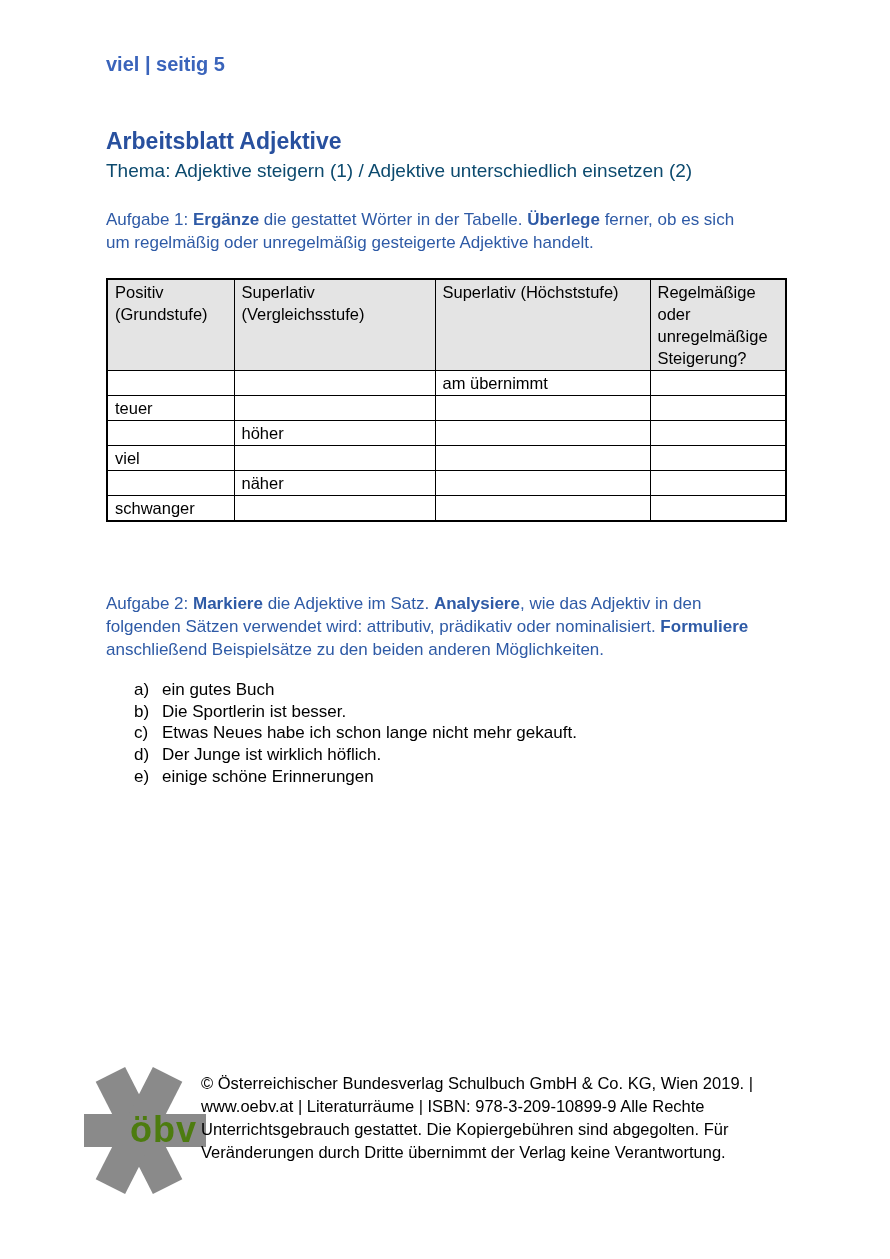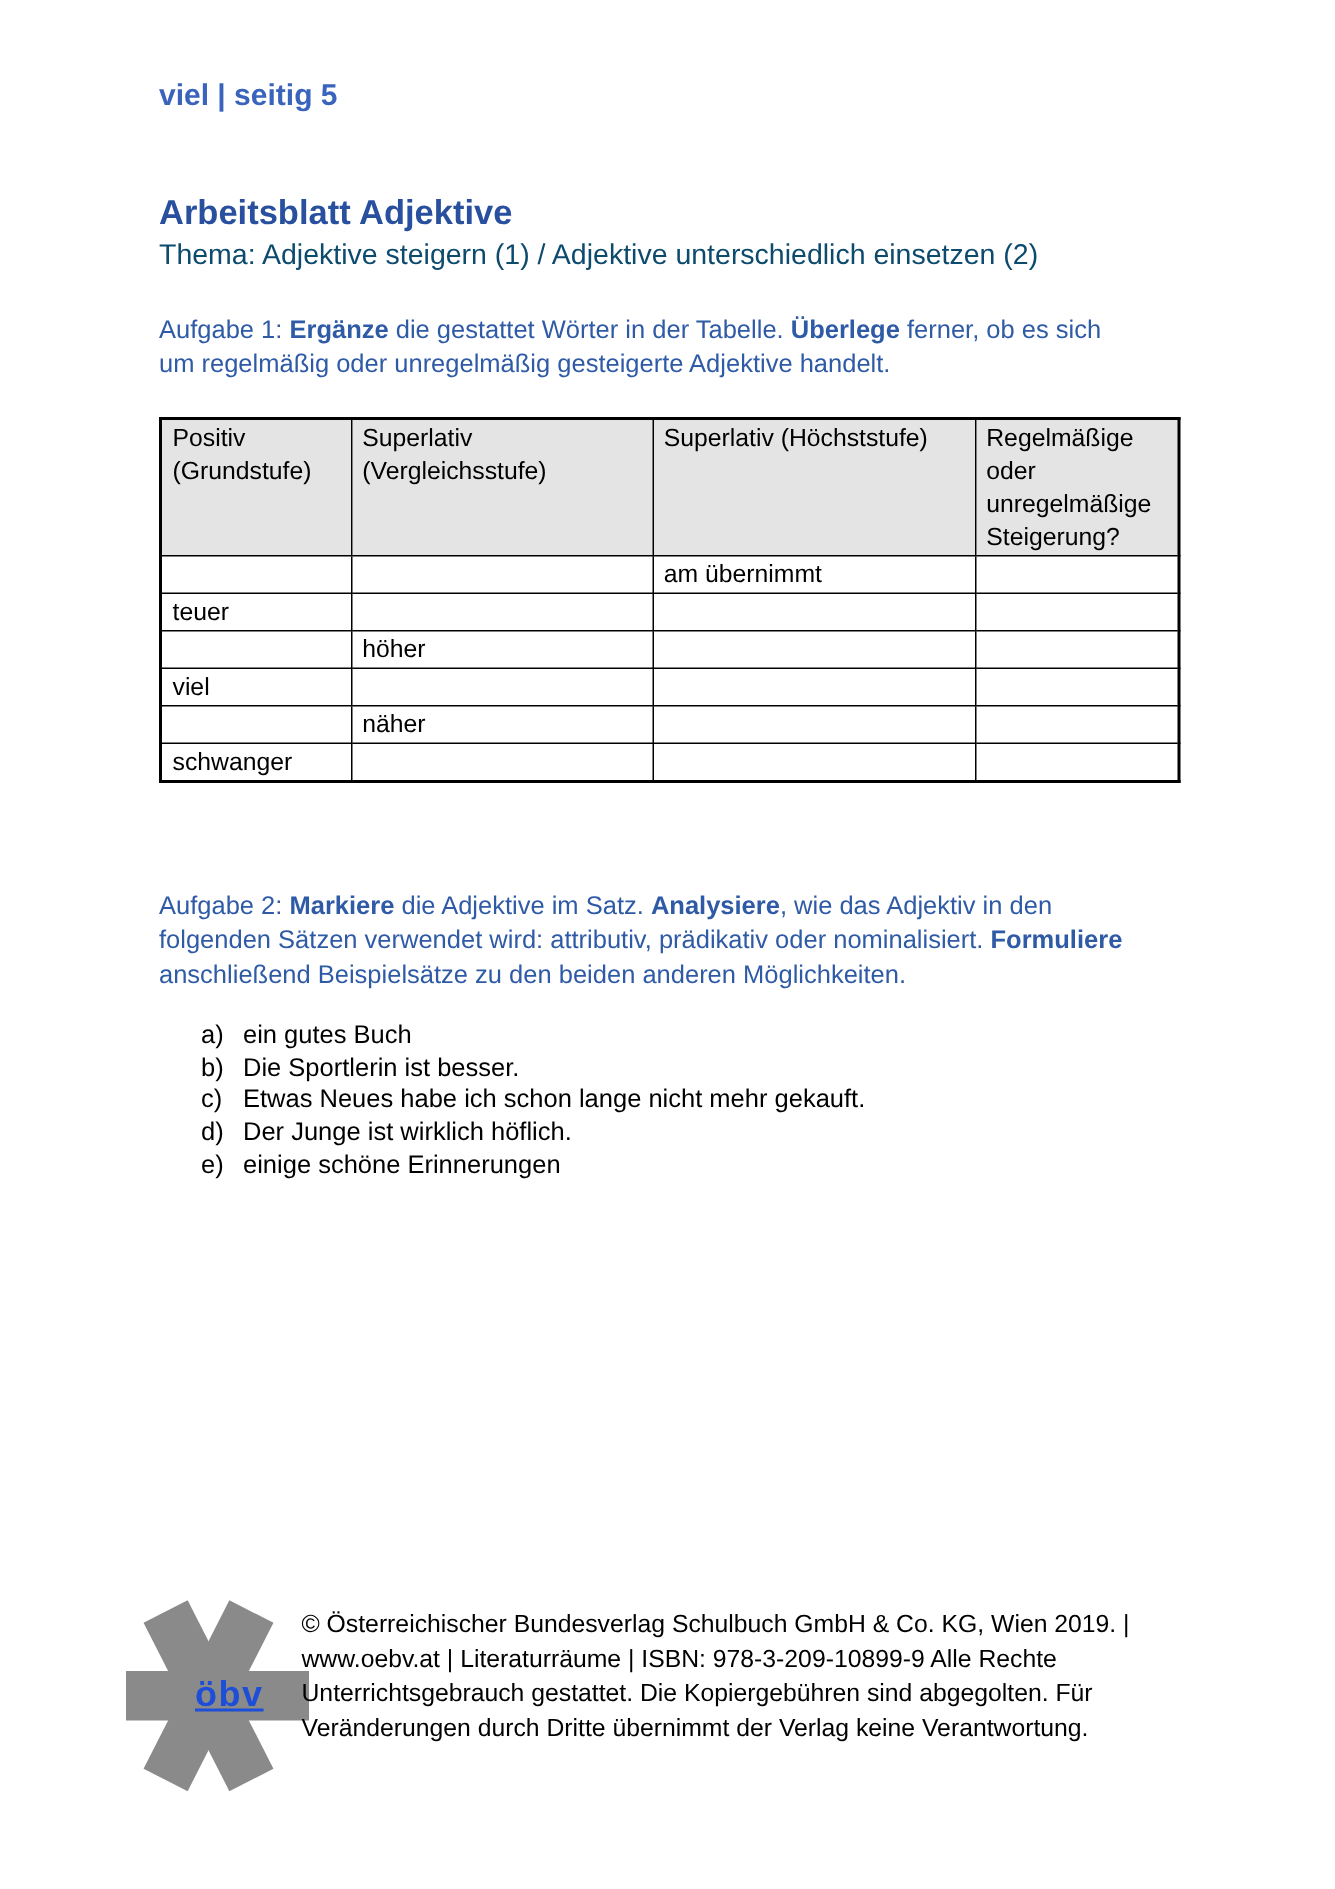--- a/index.html
+++ b/index.html
@@ -68,23 +68,22 @@
   }
   .logo .bar {
     position: absolute; left: 2px; top: 40px; width: 126px; height: 33px;
     background: #8A8A8A;
   }
   .logo .bar.b1 { transform: rotate(0deg); left: 10px; width: 122px; }
   .logo .bar.b2 { transform: rotate(63deg); }
   .logo .bar.b3 { transform: rotate(-63deg); }
   .logo .logo-label {
     position: absolute; left: 56px; top: 41px;
-    color: #1d4ed8; font-weight: bold; font-size: 24px; line-height: 30px;
+    color: #4d7c0f; font-weight: bold; font-size: 36px; line-height: 30px;
     letter-spacing: 1px;
-    text-decoration: underline;
   }
 </style>
 </head>
 <body>
 
 <div class="series-header">viel | seitig 5</div>
 
 <h1 class="page-title">Arbeitsblatt Adjektive</h1>
 
 <div class="page-subtitle">Thema: Adjektive steigern (1) / Adjektive unterschiedlich einsetzen (2)</div>

